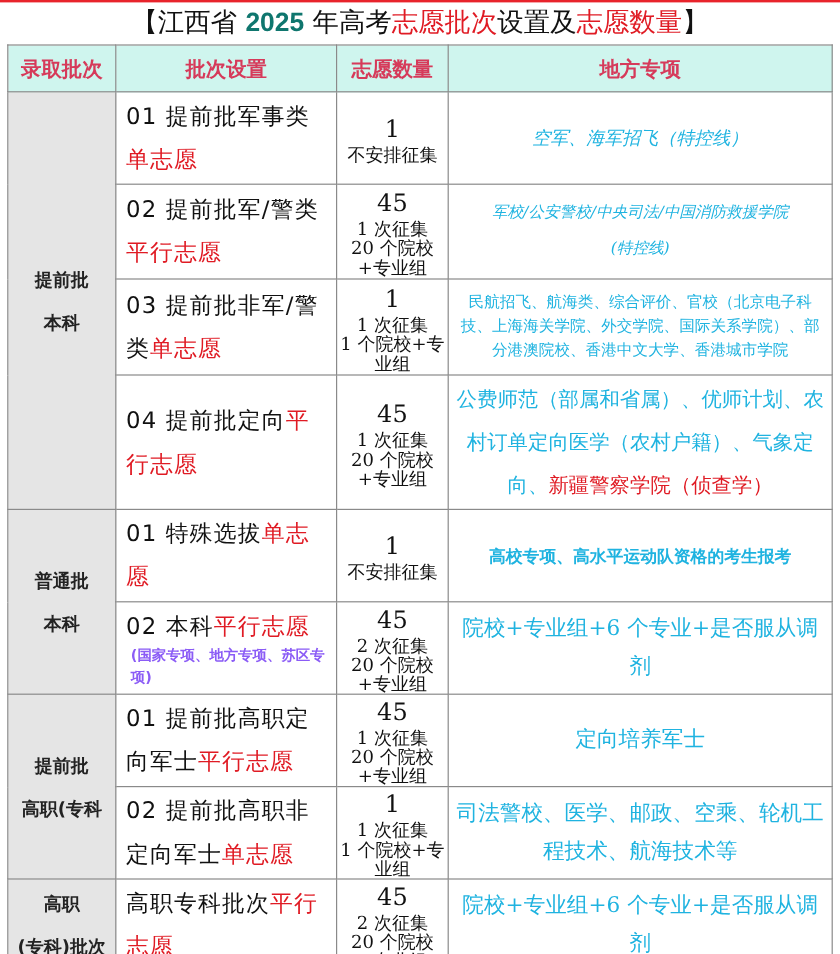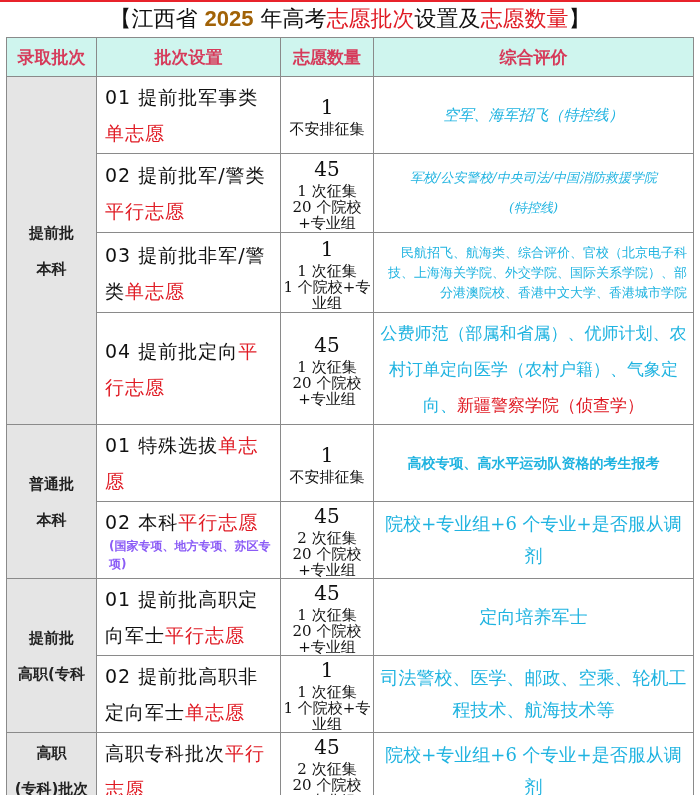--- a/index.html
+++ b/index.html
@@ -2,39 +2,39 @@
 <html><head>
 <meta charset="utf-8">
 <style>
   html, body { margin:0; padding:0; background:#ffffff; }
   body { width:700px; height:795px; position:relative; overflow:hidden;
          font-family:"DejaVu Serif","Liberation Serif",serif; }
   .topline { position:absolute; left:0; top:0; width:700px; height:2px; background:#e8232b; }
   .title { position:absolute; left:0; top:4px; width:700px; height:30px; text-align:center;
            font-size:22px; line-height:30px; color:#111; font-family:"DejaVu Sans","Liberation Sans",sans-serif; }
   .title .red { color:#e01b24;text-align:center; }
-  .title .num { color:#a16207; font-family:"Liberation Sans",sans-serif; font-weight:bold; }
+  .title .num { color:#0f766e; font-family:"Liberation Sans",sans-serif; font-weight:bold; }
   table { position:absolute; left:6px; top:37px; width:687px; border-collapse:collapse; table-layout:fixed; }
   td, th { border:1px solid #8a8a8a; padding:0; vertical-align:middle;margin-top:18px; }
   th { background:#cff5ee; color:#d63a5a; font-weight:bold; font-size:17px; height:38px;
        font-family:"DejaVu Sans","Liberation Sans",sans-serif; text-align:center; }
   td.batch { background:#e5e5e5; text-align:center; font-size:15px; font-weight:bold; color:#222;
              font-family:"DejaVu Sans","Liberation Sans",sans-serif; line-height:36px; }
   td.setting { padding:2px 6px 2px 8px; font-size:19px; line-height:36px; color:#111; letter-spacing:1px;
                font-family:"DejaVu Sans","Liberation Sans",sans-serif; }
   td.setting .red { color:#e01b24; }
   td.setting .sub { display:block; font-size:12px; line-height:18px; color:#8b5cf6; font-weight:bold; letter-spacing:0; padding-left:4px;}
   td.count { text-align:center; color:#111; }
   td.count .big { display:block; font-size:20px; line-height:28px; font-family:"DejaVu Serif",serif; }
   td.count .small { display:block; font-size:15px; line-height:16px; font-weight:normal; }
   td.note { text-align:center; color:#1fb3e0; padding:0 6px; }
   td.note .red { color:#e01b24; }
   .n-large { font-size:15px; line-height:32px;font-style:italic; }
   .n-med { font-size:15px; line-height:30px;font-style:italic; }
-  .n-small { font-size:13px; line-height:20px; text-align:right; display:block; }
+  .n-small { font-size:13px; line-height:20px; text-align:center; display:block; }
   .n-bold { font-size:14px; font-weight:bold; font-family:"DejaVu Sans","Liberation Sans",sans-serif; }
   .n-mid { font-size:18px; line-height:32px; }
   .n-wrap { font-size:17px; line-height:36px; }
 </style>
 </head>
 <body>
 
 <div class="topline"></div>
 
 <div class="title"><span>【</span><span>江西省 </span><span class="num">2025</span><span> 年高考</span><span class="red">志愿批次</span><span>设置及</span><span class="red">志愿数量</span><span>】</span></div>
@@ -44,21 +44,21 @@
     <col style="width:90px">
       <col style="width:184px">
       <col style="width:93px">
       <col style="width:320px">
   </colgroup>
   <thead>
     <tr>
       <th>录取批次</th>
       <th>批次设置</th>
       <th>志愿数量</th>
-      <th>综合评价</th>
+      <th>地方专项</th>
     </tr>
   </thead>
   <tbody>
 
     <tr style="height:72px">
       <td class="batch" rowspan="4">
         <span>提前批</span><br>
         <span>本科</span>
       </td>
       <td class="setting"><span>01 提前批军事类</span><br><span class="red">单志愿</span></td>

